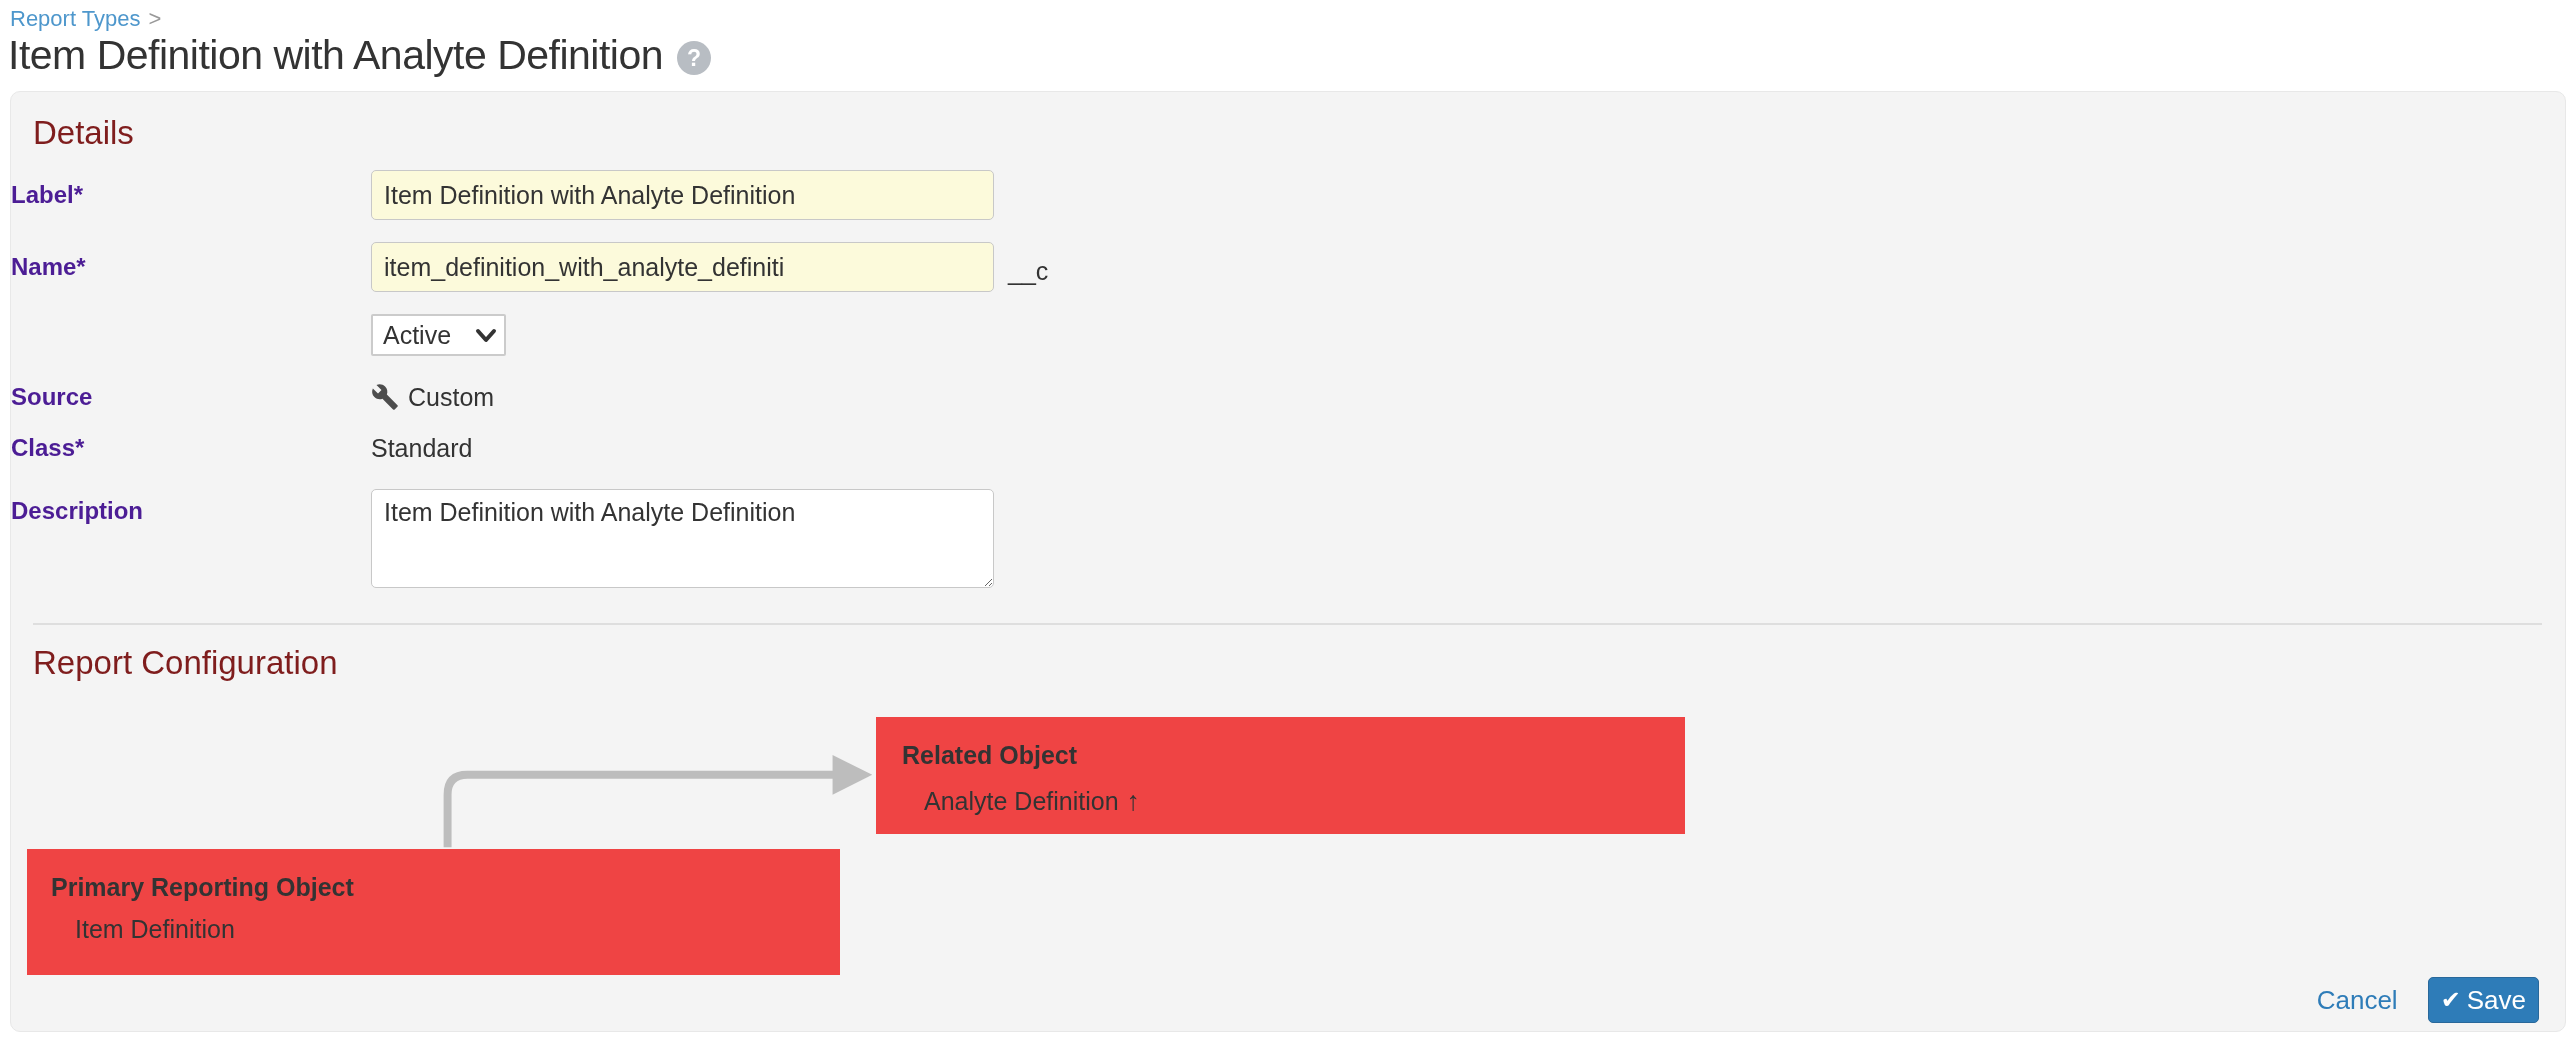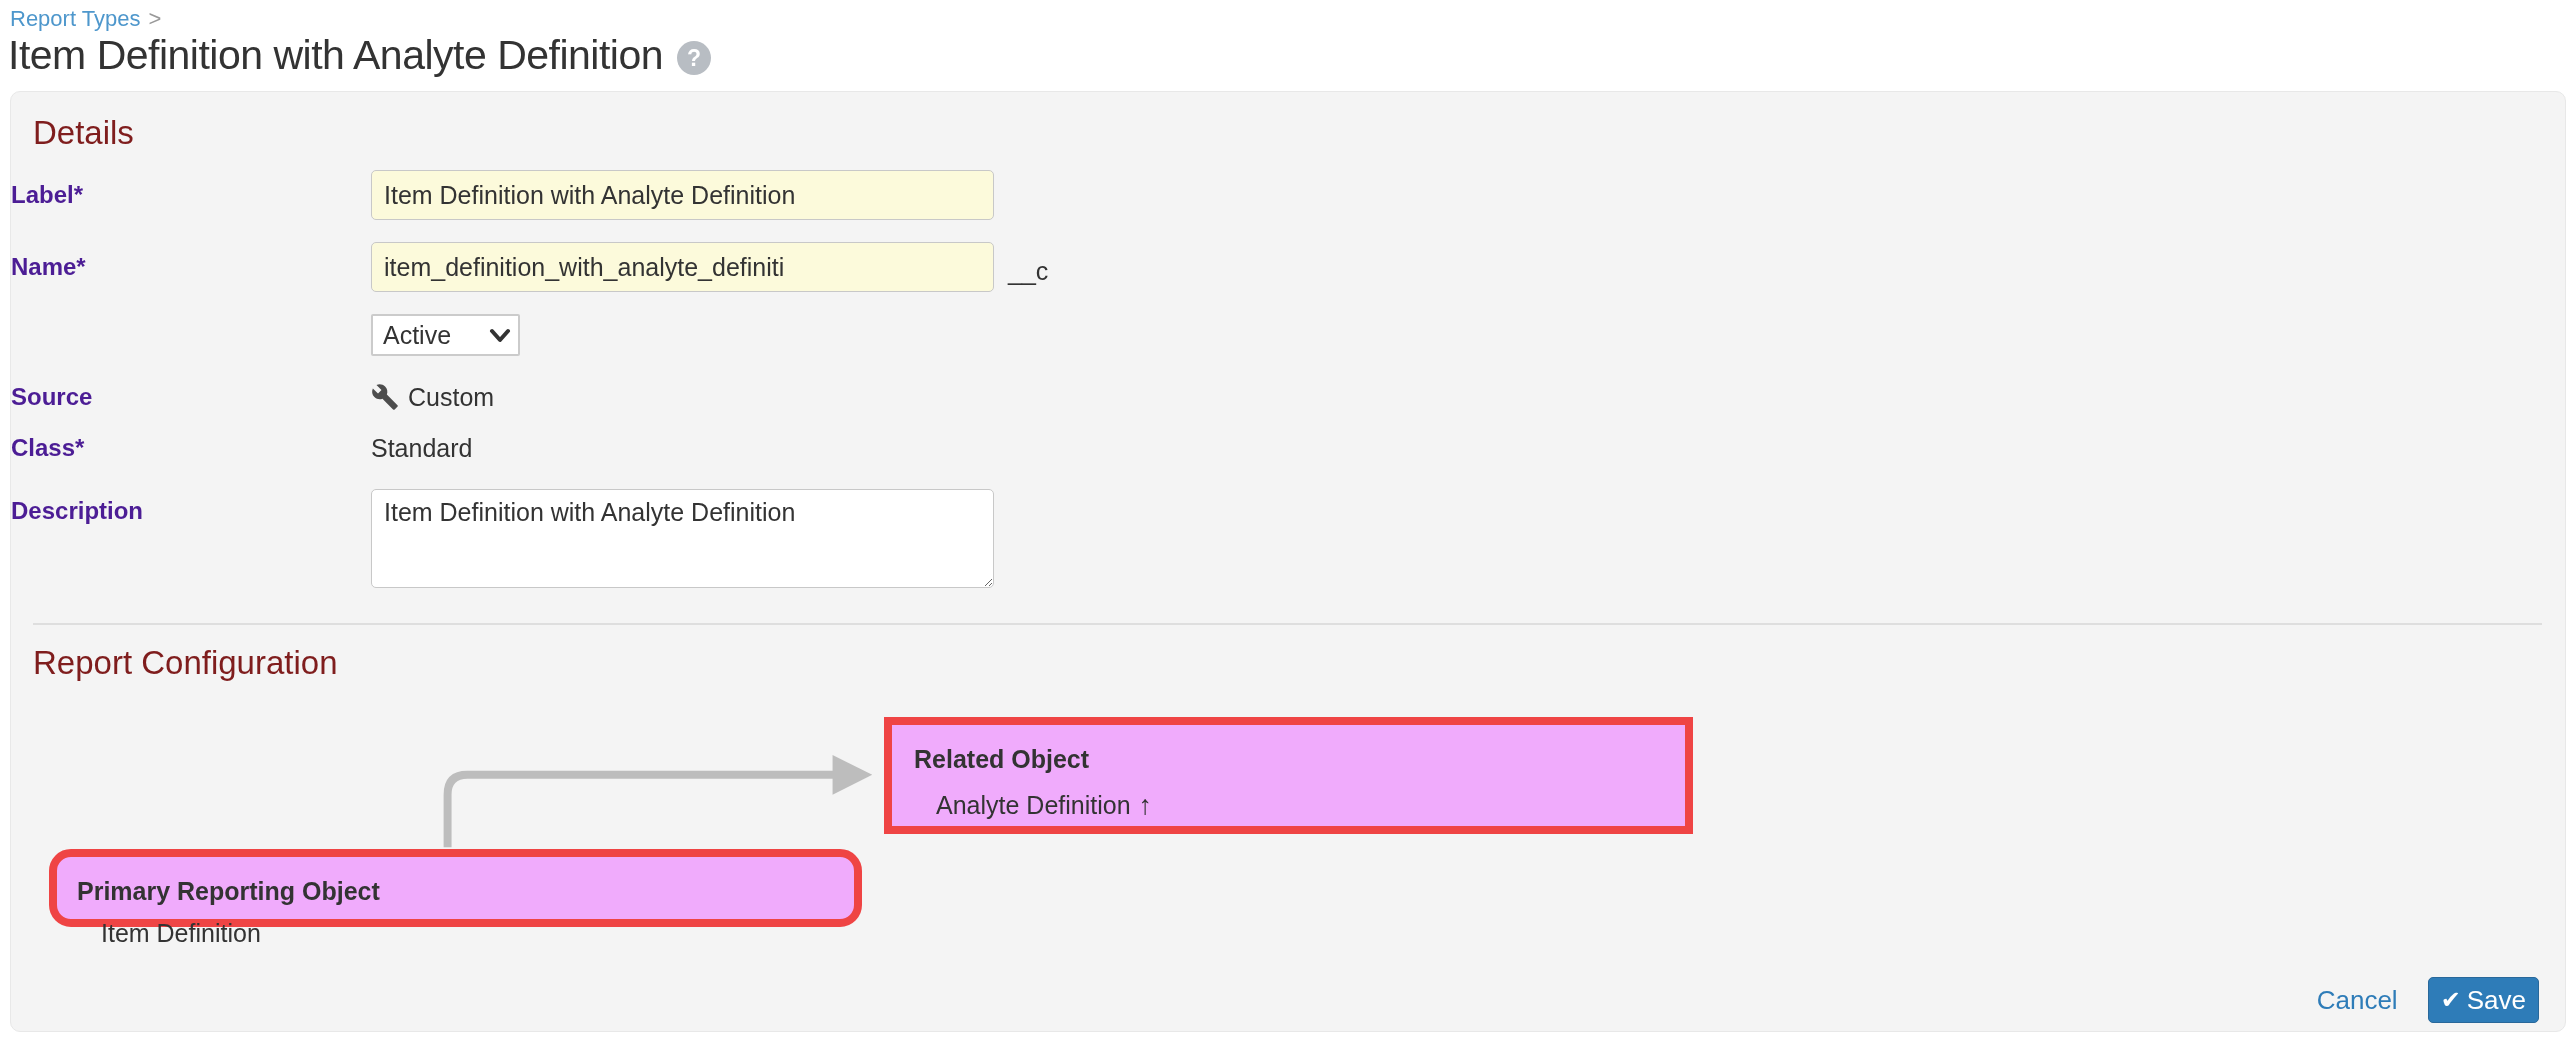--- a/index.html
+++ b/index.html
@@ -63,21 +63,21 @@
     border: 1px solid #c8c8c8; border-radius: 5px;
     font-family: "Liberation Sans", "DejaVu Sans", sans-serif;
     font-size: 25px; color: #333; padding: 0 12px;
     outline: none;
   }
   .name-suffix {
     position: absolute; left: 997px; top: 150px;
     font-size: 25px; color: #333; line-height: 58px;
   }
   .select-wrap {
-    position: relative; width: 149px; height: 42px;
+    position: relative; width: 135px; height: 42px;
   }
   .select-wrap select {
     width: 100%; height: 100%;
     -webkit-appearance: none; appearance: none;
     background: #fff; border: 2px solid #cbcbcb; border-radius: 2px;
     font-family: "Liberation Sans", "DejaVu Sans", sans-serif;
     font-size: 25px; color: #333; padding: 0 40px 0 10px;
     outline: none; cursor: pointer;
   }
   .select-chevron {
@@ -97,24 +97,24 @@
     outline: none; resize: both;
   }
   .divider {
     position: absolute; left: 22px; top: 531px;
     width: 2509px; height: 0; border-top: 2px solid #dedede;
   }
 
   
   .diagram-box {
     position: absolute;
-    background: #f0abfc; border: 8px solid #ef4444; margin-left: 8px;
+    background: #ef4444; border: 4px solid #ef4444;
   }
   .box-related { left: 865px; top: 625px; width: 809px; height: 117px; }
-  .box-primary { left: 30px;  top: 757px; width: 813px; height: 78px; border-radius: 22px; }
+  .box-primary { left: 16px;  top: 757px; width: 813px; height: 126px; }
   .box-title {
     position: absolute; left: 22px; top: 20px;
     font-weight: 700; font-size: 25px; color: #333;
   }
   .box-value {
     position: absolute; left: 44px; top: 65px;
     font-size: 25px; color: #333;
     display: flex; align-items: center; gap: 8px;
   }
   .box-primary .box-title { left: 20px; }

